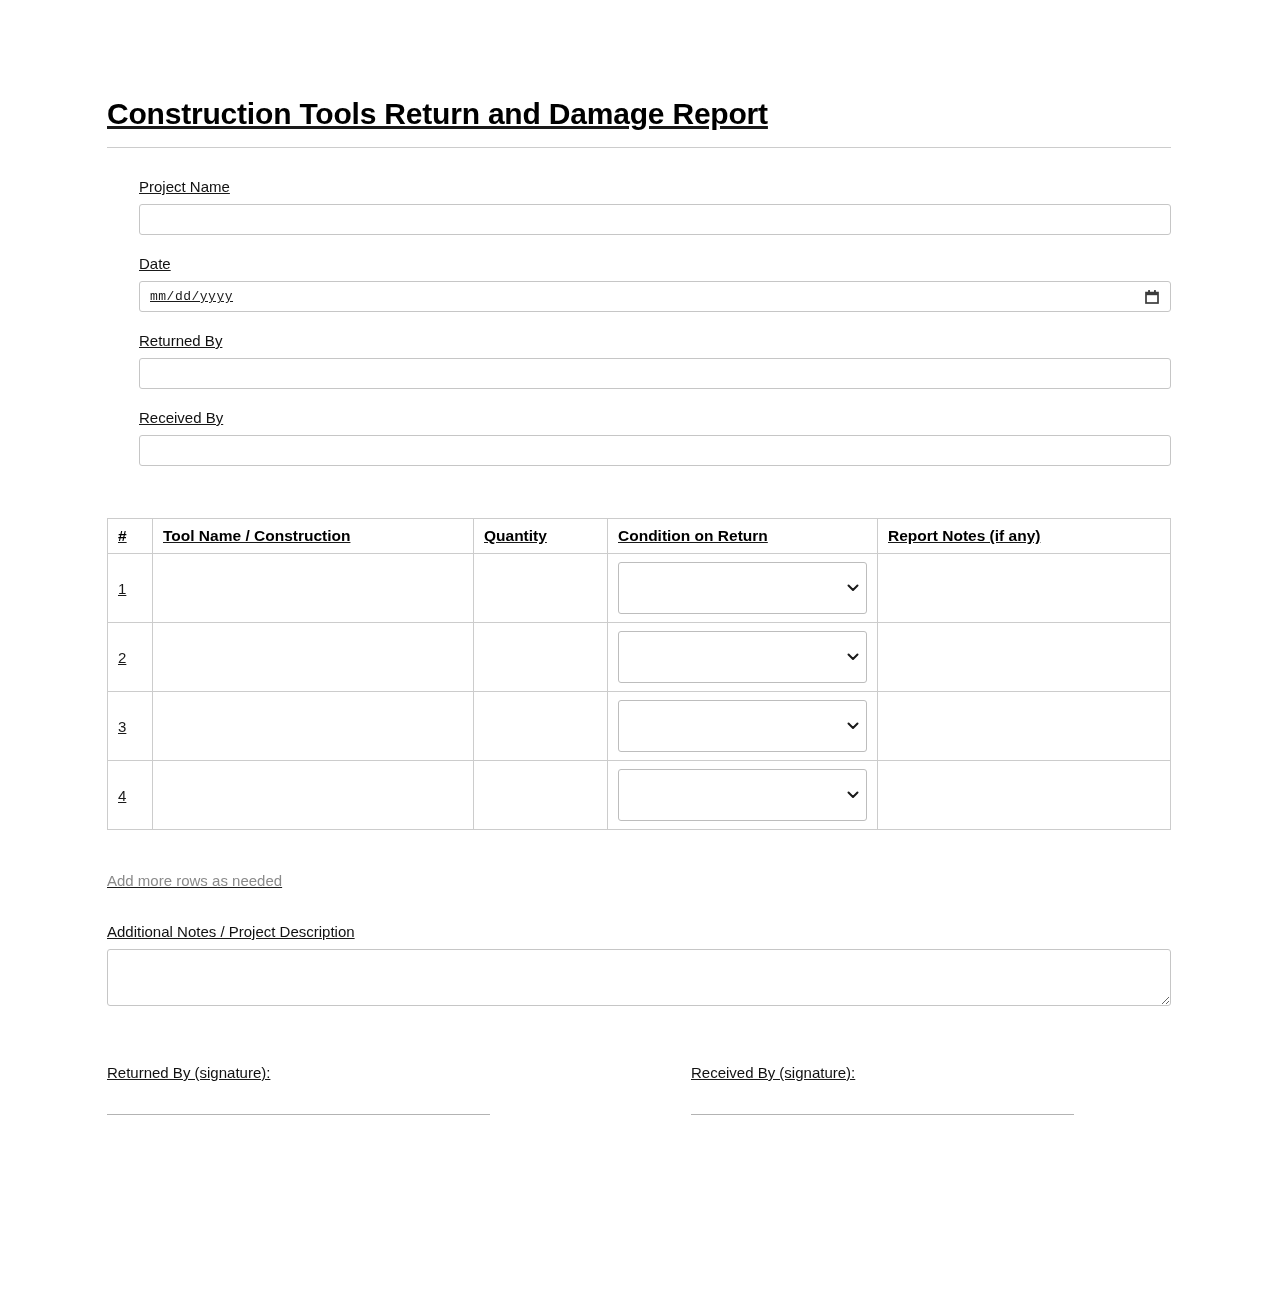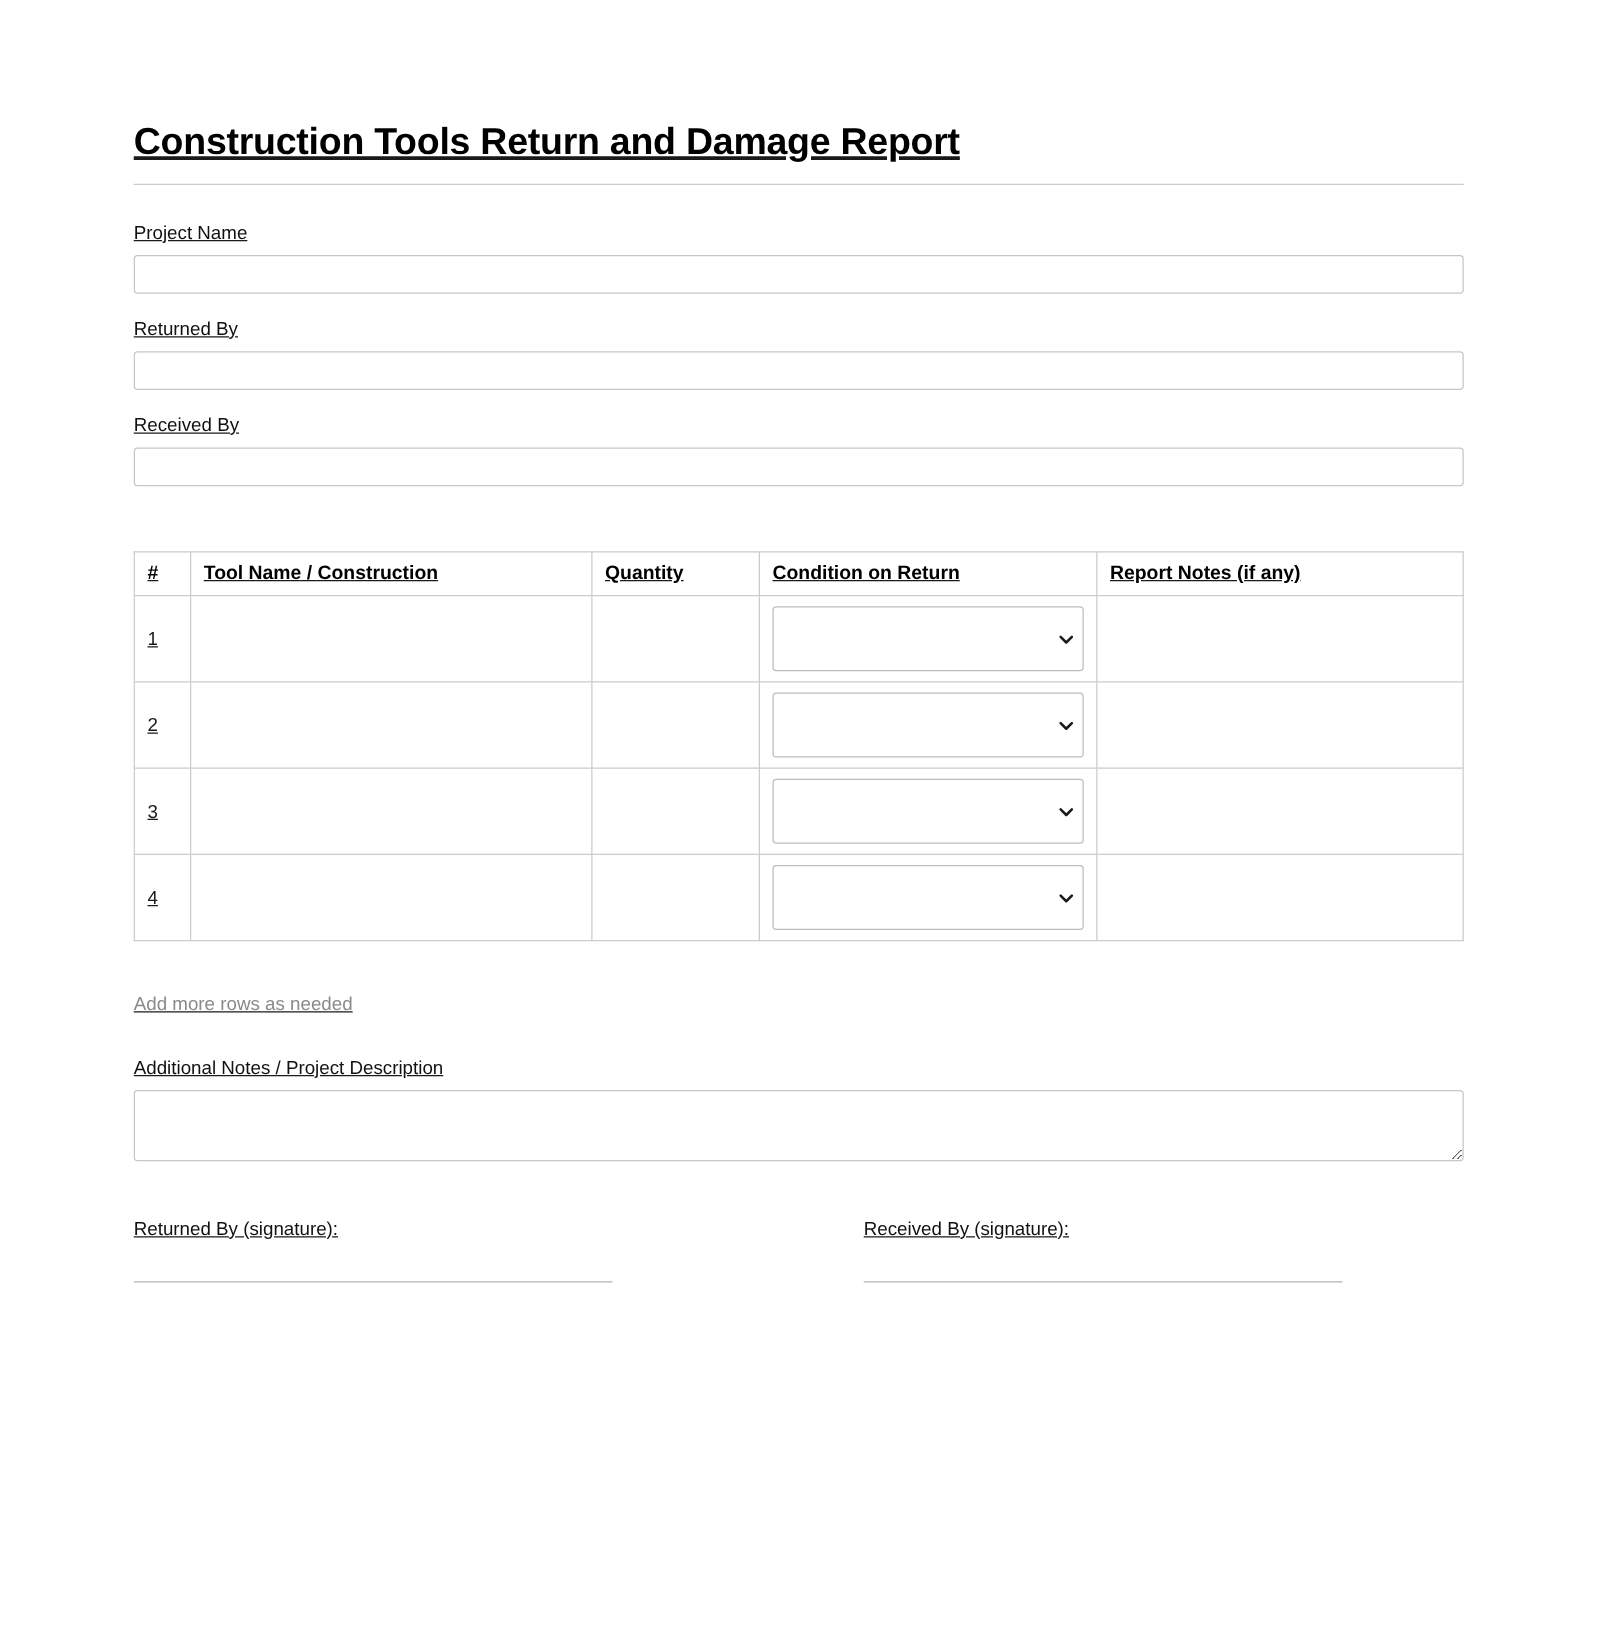--- a/index.html
+++ b/index.html
@@ -8,21 +8,21 @@
     font-family: "Liberation Sans", sans-serif;
     color: #1a1a1a;
     width: 1278px;
     min-height: 1300px;
   }
   .container { width: 1064px; margin: 0 auto; padding-top: 97px; padding-bottom: 140px; text-decoration: underline; }
 
   .page-title { font-size: 30px; font-weight: bold; color: #000; letter-spacing: -0.2px; }
   .divider { border: none; border-top: 1px solid #ccc; margin-top: 16px; margin-bottom: 30px; }
 
-  .field { margin-bottom: 20px; }
+  .field { margin-bottom: 20px; margin-left: 32px; }
   .field-label { display: block; font-size: 15px; color: #111; margin-bottom: 9px; }
   .text-input {
     display: block; width: 100%; height: 31px;
     border: 1px solid #c6c6c6; border-radius: 3px;
     background: #fff; font-family: inherit; font-size: 15px; padding: 0 10px;
     outline: none;
   }
   .date-input {
     display: flex; align-items: center; width: 100%; height: 31px;
     border: 1px solid #c6c6c6; border-radius: 3px; background: #fff; padding: 0 10px;
@@ -53,38 +53,52 @@
   .hint-text { color: #8a8a8a; font-size: 15px; margin-top: 42px; }
 
   .notes-label { display: block; font-size: 15px; color: #111; margin-top: 34px; margin-bottom: 9px; }
   .notes-textarea {
     display: block; width: 100%; height: 57px;
     border: 1px solid #c6c6c6; border-radius: 3px;
     font-family: inherit; font-size: 15px; padding: 6px 10px;
     resize: both; outline: none; background: #fff;
   }
 
-  .signature-row { display: grid; grid-template-columns: 1fr 1fr; margin-top: 46px; }
+  .signature-row { display: grid; grid-template-columns: 1fr 1fr; margin-top: 58px; }
   .signature-block.second { padding-left: 52px; }
   .signature-label { font-size: 15px; color: #111; }
   .signature-line { width: 383px; border-bottom: 1px solid #b3b3b3; margin-top: 33px; }
 </style>
 </head>
 <body>
 
 <div class="container">
 
   <h1 class="page-title">Construction Tools Return and Damage Report</h1>
   <hr class="divider">
 
   <div class="field">
     <label class="field-label">Project Name</label>
     <input type="text" class="text-input" value="" style="">
   </div>
 
+  <div class="field">
+    <label class="field-label">Date</label>
+    <div class="date-input">
+      <span class="date-text">mm/dd/yyyy</span>
+      <span class="calendar-icon">
+        <svg width="16" height="16" viewBox="0 0 16 16">
+          <rect x="2" y="3.6" width="12" height="10.4" fill="none" stroke="#3c3c3c" stroke-width="1.7"></rect>
+          <rect x="2" y="3.6" width="12" height="2.6" fill="#3c3c3c"></rect>
+          <rect x="4.1" y="1.1" width="1.9" height="3.2" fill="#3c3c3c"></rect>
+          <rect x="10" y="1.1" width="1.9" height="3.2" fill="#3c3c3c"></rect>
+        </svg>
+      </span>
+    </div>
+  </div>
 
   <div class="field">
     <label class="field-label">Returned By</label>
     <input type="text" class="text-input" value="" style="">
   </div>
 
   <div class="field">
     <label class="field-label">Received By</label>
     <input type="text" class="text-input" value="" style="">
   </div>

